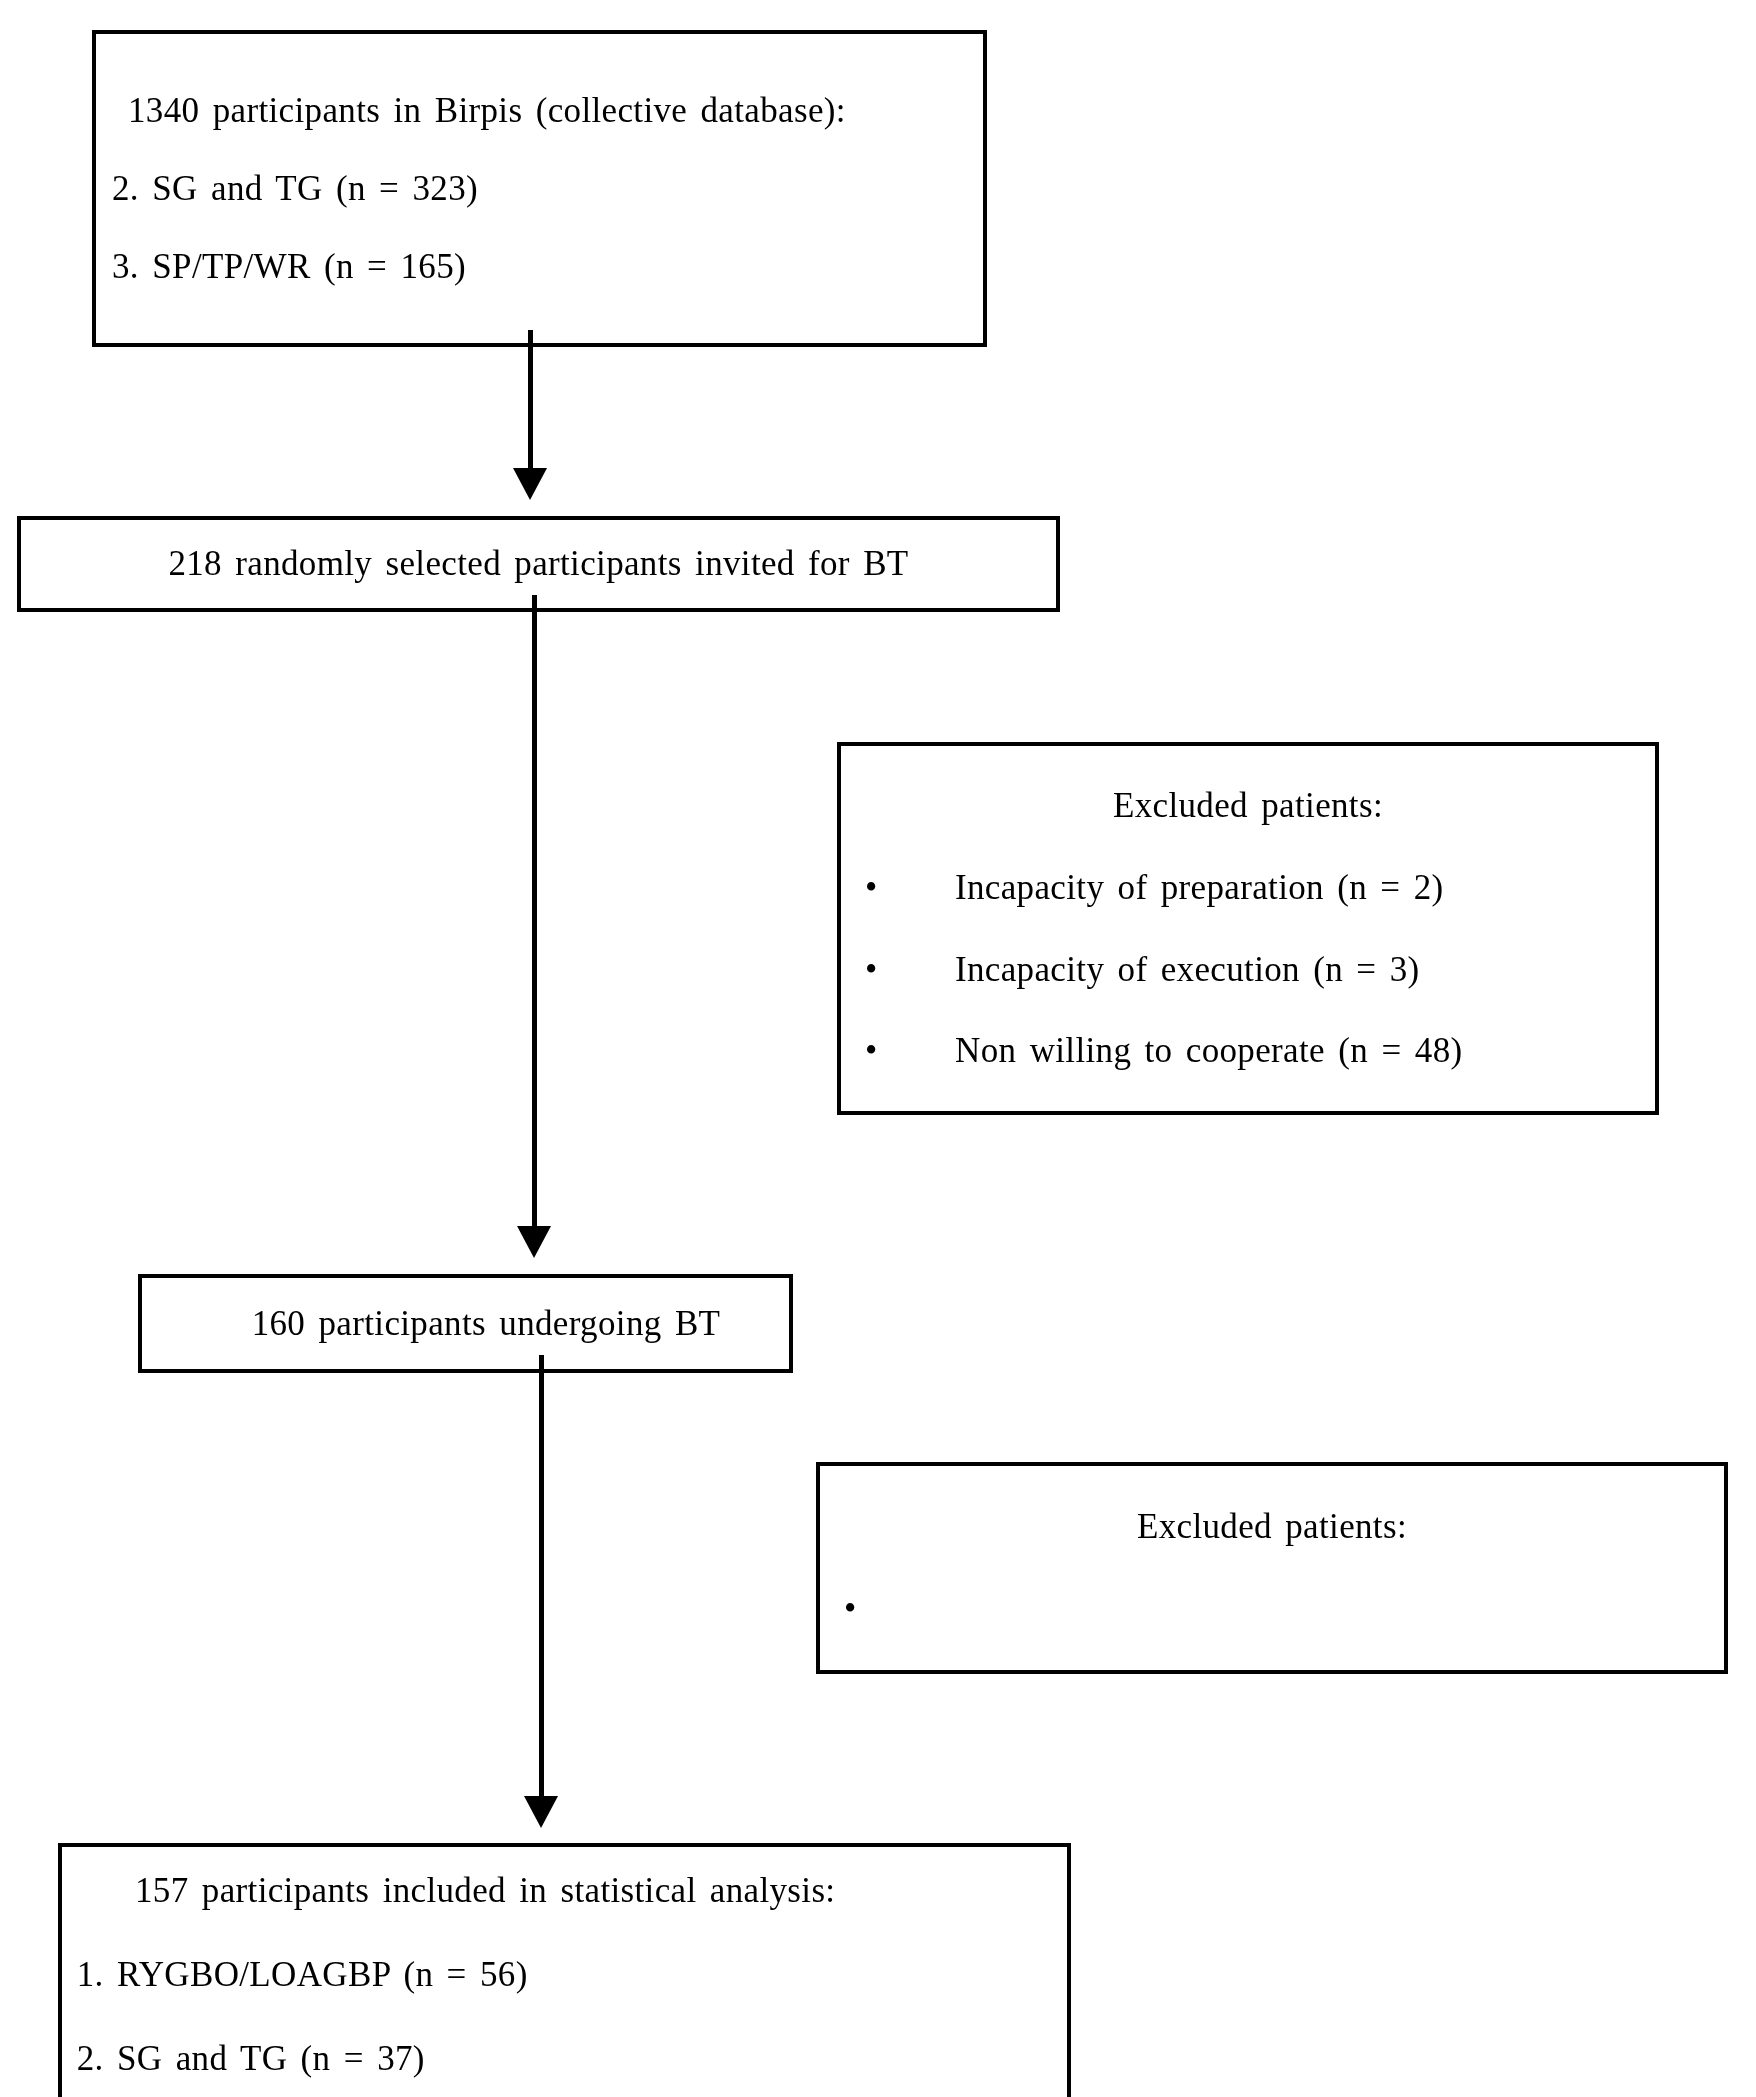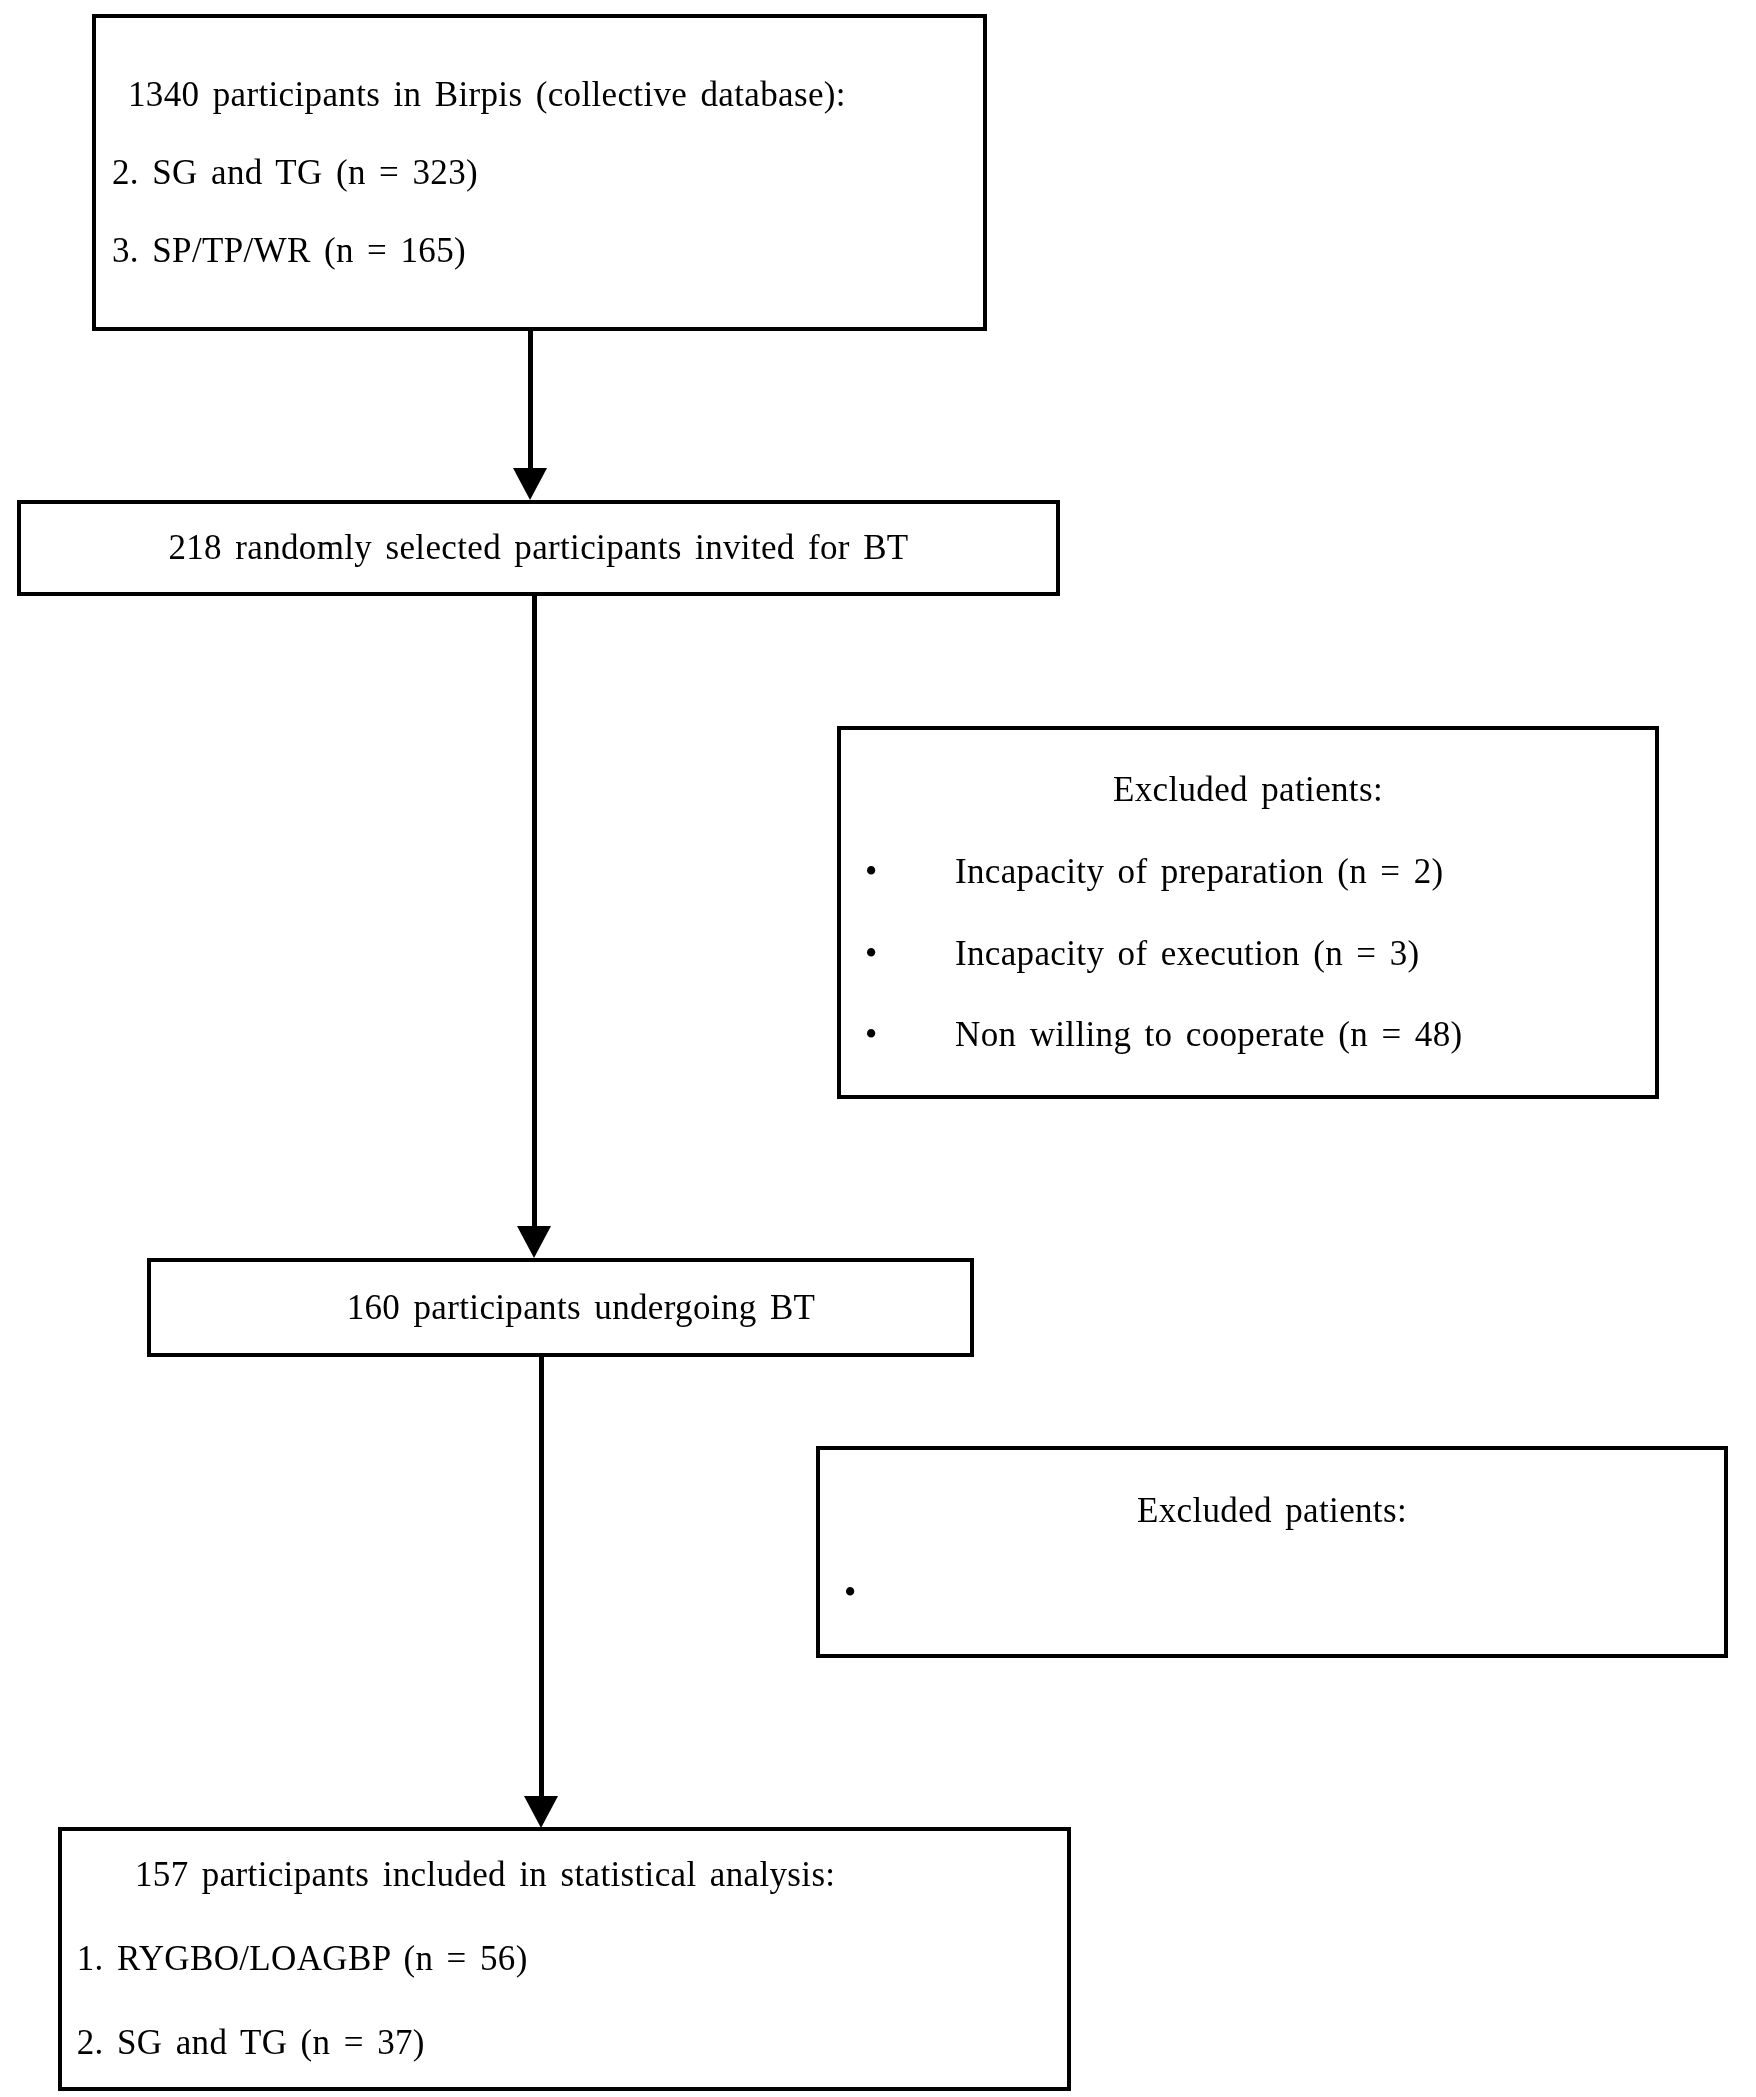--- a/index.html
+++ b/index.html
@@ -14,41 +14,42 @@
     overflow:hidden;
   }
   .box {
     position:absolute;
     border:4.5px solid #000000;
     background:#ffffff;
     font-size:35px;
     word-spacing:0.12em;
     letter-spacing:0.01em;
     line-height:1.25;
+    margin-top:16px;
   }
   .center {
     display:flex;
     align-items:center;
     justify-content:center;
     text-align:center;
   }
   
   #box1 { left:92px; top:14px; width:895px; height:317px;
           display:flex; flex-direction:column; justify-content:center; }
   .bline  { height:78px; display:flex; align-items:center; }
   .bline2 { height:84px; display:flex; align-items:center; }
   .indent-a { padding-left:32px; }
   .indent-b { padding-left:16px; }
   
   #box2 { left:17px; top:500px; width:1043px; height:96px; }
   
   #excl1 { left:837px; top:726px; width:822px; height:373px;
            display:flex; flex-direction:column; justify-content:space-evenly; }
   
-  #box3 { left:147px; top:1258px; width:827px; height:99px;padding-left:41px; }
+  #box3 { left:138px; top:1258px; width:655px; height:99px;padding-left:41px; }
   
   #excl2 { left:816px; top:1446px; width:912px; height:212px;
            display:flex; flex-direction:column; justify-content:space-evenly; }
   
   #box4 { left:58px; top:1827px; width:1013px; height:264px;
           display:flex; flex-direction:column; justify-content:center; }
   .indent-c { padding-left:73px; }
   .indent-d { padding-left:14.7px; }
 
   .excl-title { text-align:center; }

